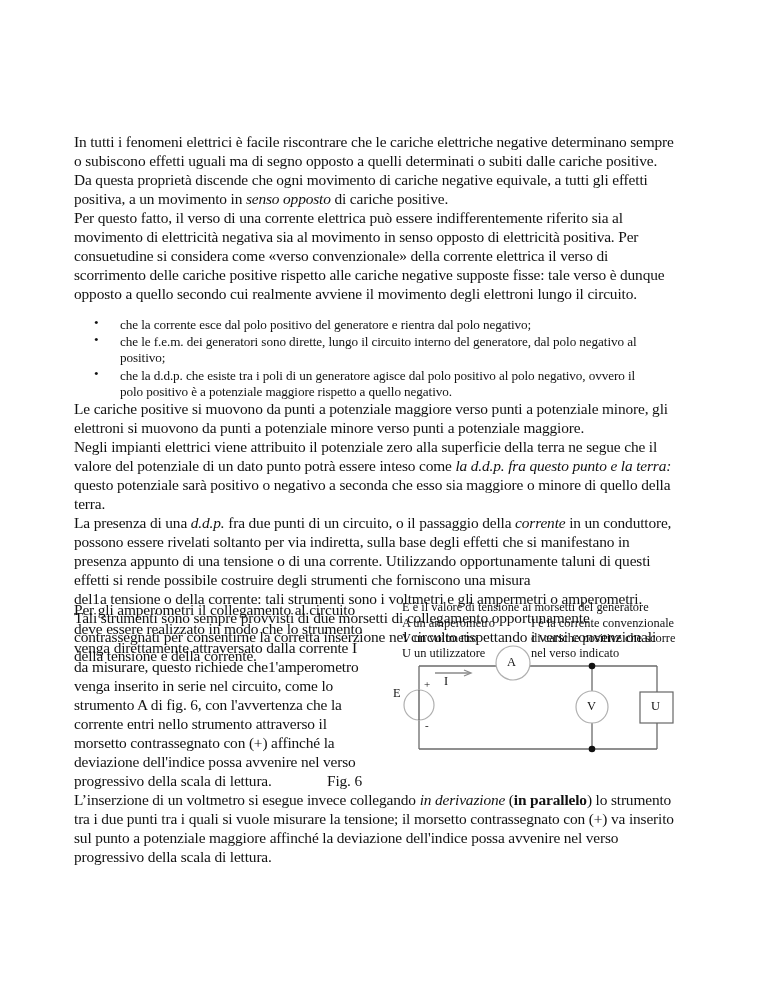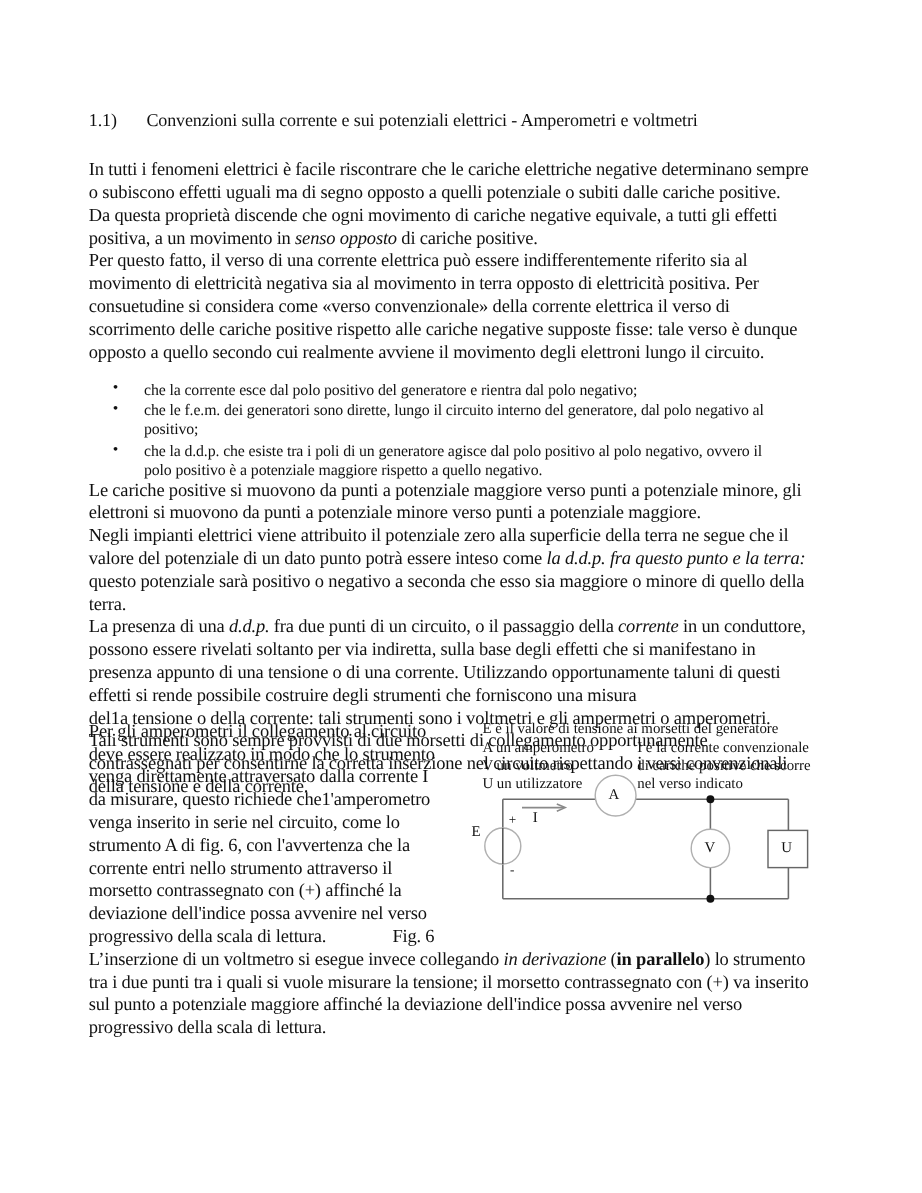--- a/index.html
+++ b/index.html
@@ -12,34 +12,31 @@
   .small { position: absolute; font-size: 13.2px; line-height: 16px; white-space: nowrap; letter-spacing: -0.1px; }
   .bullet { position: absolute; left: 94px; font-size: 13.2px; }
   .lab { position: absolute; font-size: 12.4px; white-space: nowrap; }
   svg { position: absolute; left: 0; top: 0; }
 </style>
 </head>
 <body>
 
 <div class="page">
 
-  <div class="heading">
-    <span class="num">1.1)</span><span>Convenzioni sulla corrente e sui potenziali elettrici - Amperometri e voltmetri</span>
-  </div>
 
   <div>
     <div class="txt" style="top:132px">In tutti i fenomeni elettrici è facile riscontrare che le cariche elettriche negative determinano sempre</div>
-    <div class="txt" style="top:151px">o subiscono effetti uguali ma di segno opposto a quelli potenziale o subiti dalle cariche positive.</div>
+    <div class="txt" style="top:151px">o subiscono effetti uguali ma di segno opposto a quelli determinati o subiti dalle cariche positive.</div>
     <div class="txt" style="top:170px">Da questa proprietà discende che ogni movimento di cariche negative equivale, a tutti gli effetti</div>
     <div class="txt" style="top:189px"><span>positiva, a un movimento in </span><i>senso opposto</i><span> di cariche positive.</span></div>
   </div>
 
   <div>
     <div class="txt" style="top:208px">Per questo fatto, il verso di una corrente elettrica può essere indifferentemente riferito sia al</div>
-    <div class="txt" style="top:227px">movimento di elettricità negativa sia al movimento in terra opposto di elettricità positiva. Per</div>
+    <div class="txt" style="top:227px">movimento di elettricità negativa sia al movimento in senso opposto di elettricità positiva. Per</div>
     <div class="txt" style="top:246px">consuetudine si considera come «verso convenzionale» della corrente elettrica il verso di</div>
     <div class="txt" style="top:265px">scorrimento delle cariche positive rispetto alle cariche negative supposte fisse: tale verso è dunque</div>
     <div class="txt" style="top:284px">opposto a quello secondo cui realmente avviene il movimento degli elettroni lungo il circuito.</div>
   </div>
 
   <div>
     <div>
       <span class="bullet" style="top:315px">•</span>
       <div class="small" style="left:120px; top:317px">che la corrente esce dal polo positivo del  generatore e rientra dal polo negativo;</div>
     </div>

